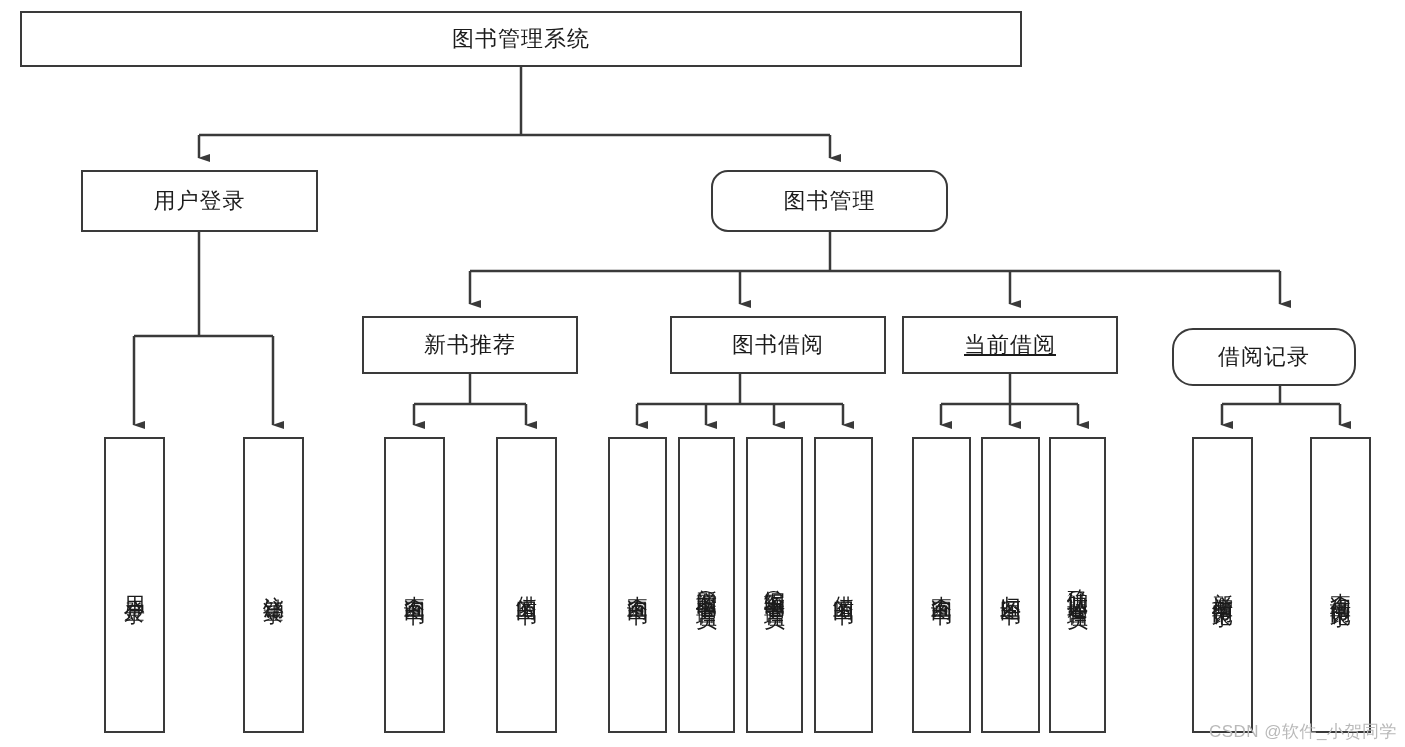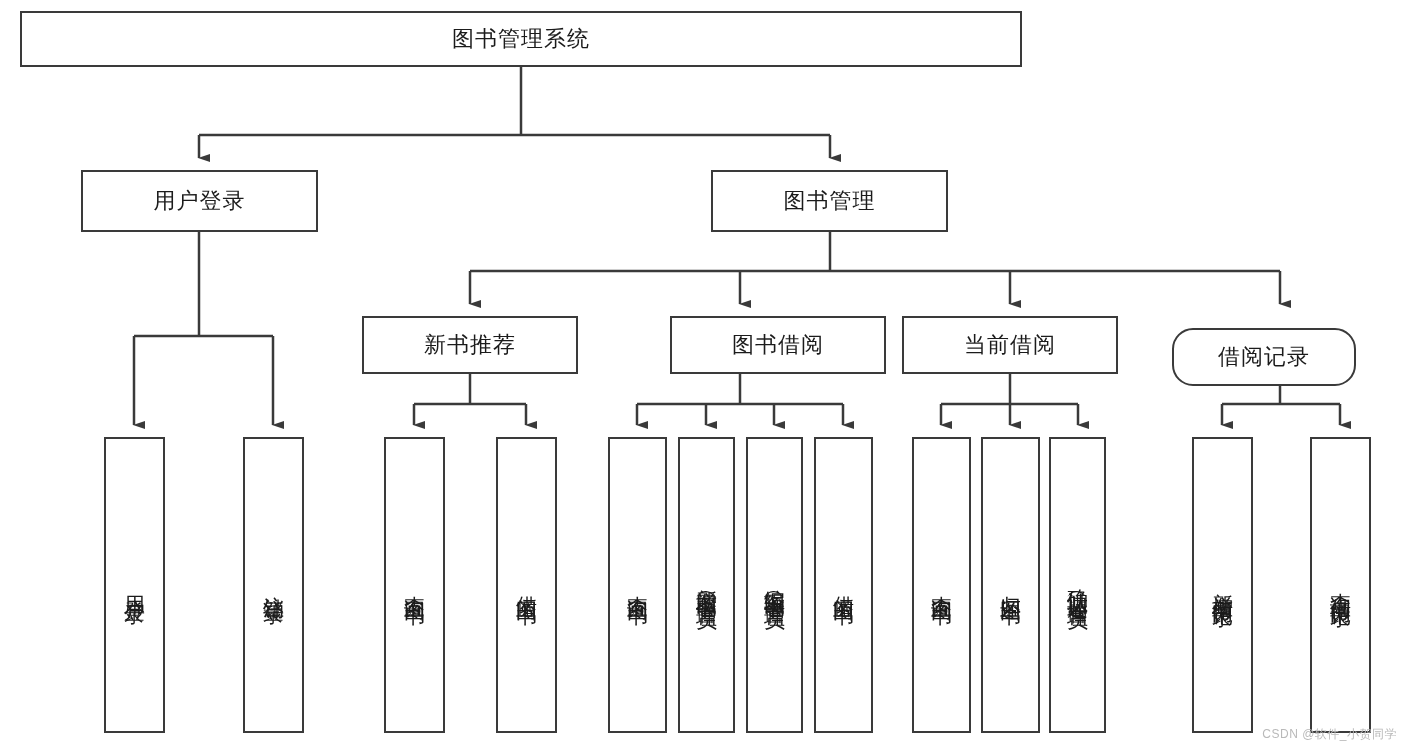--- a/index.html
+++ b/index.html
@@ -50,21 +50,21 @@
     font-size: 21px;
     letter-spacing: 3px;
     line-height: 1.05;
     white-space: normal;
     max-height: 100%;
   }
   #watermark {
     position: absolute;
     right: 8px;
     bottom: 4px;
-    font-size: 12px;
+    font-size: 17px;
     color: #b9b9b9;
     letter-spacing: 0.5px;
     z-index: 6;
     white-space: nowrap;
   }
 </style>
 </head>
 <body>
 
 <div id="canvas">
@@ -119,31 +119,31 @@
     </g>
   </svg>
 
   <div class="node" style="left:20px; top:11px; width:1002px; height:56px;">
     <span class="label">图书管理系统</span>
   </div>
 
   <div class="node" style="left:81px; top:170px; width:237px; height:62px;">
     <span class="label">用户登录</span>
   </div>
-  <div class="node" style="left:711px; top:170px; width:237px; height:62px;">
+  <div class="node" style="left:711px; top:170px; width:237px; height:62px;border-radius:17px;">
     <span class="label">图书管理</span>
   </div>
 
   <div class="node" style="left:362px; top:316px; width:216px; height:58px;">
     <span class="label">新书推荐</span>
   </div>
   <div class="node" style="left:632px; top:316px; width:216px; height:58px;margin-left:38px;">
     <span class="label">图书借阅</span>
   </div>
-  <div class="node" style="left:902px; top:316px; width:216px; height:58px;">
+  <div class="node" style="left:902px; top:316px; width:216px; height:58px;text-decoration:underline;">
     <span class="label">当前借阅</span>
   </div>
   <div class="node" style="left:1172px; top:328px; width:184px; height:58px;border-radius:21px;">
     <span class="label">借阅记录</span>
   </div>
 
   <div class="node vertical" style="left:104px; top:437px; width:61px; height:296px;">
     <span class="label">用户登录</span>
   </div>
   <div class="node vertical" style="left:243px; top:437px; width:61px; height:296px;">

